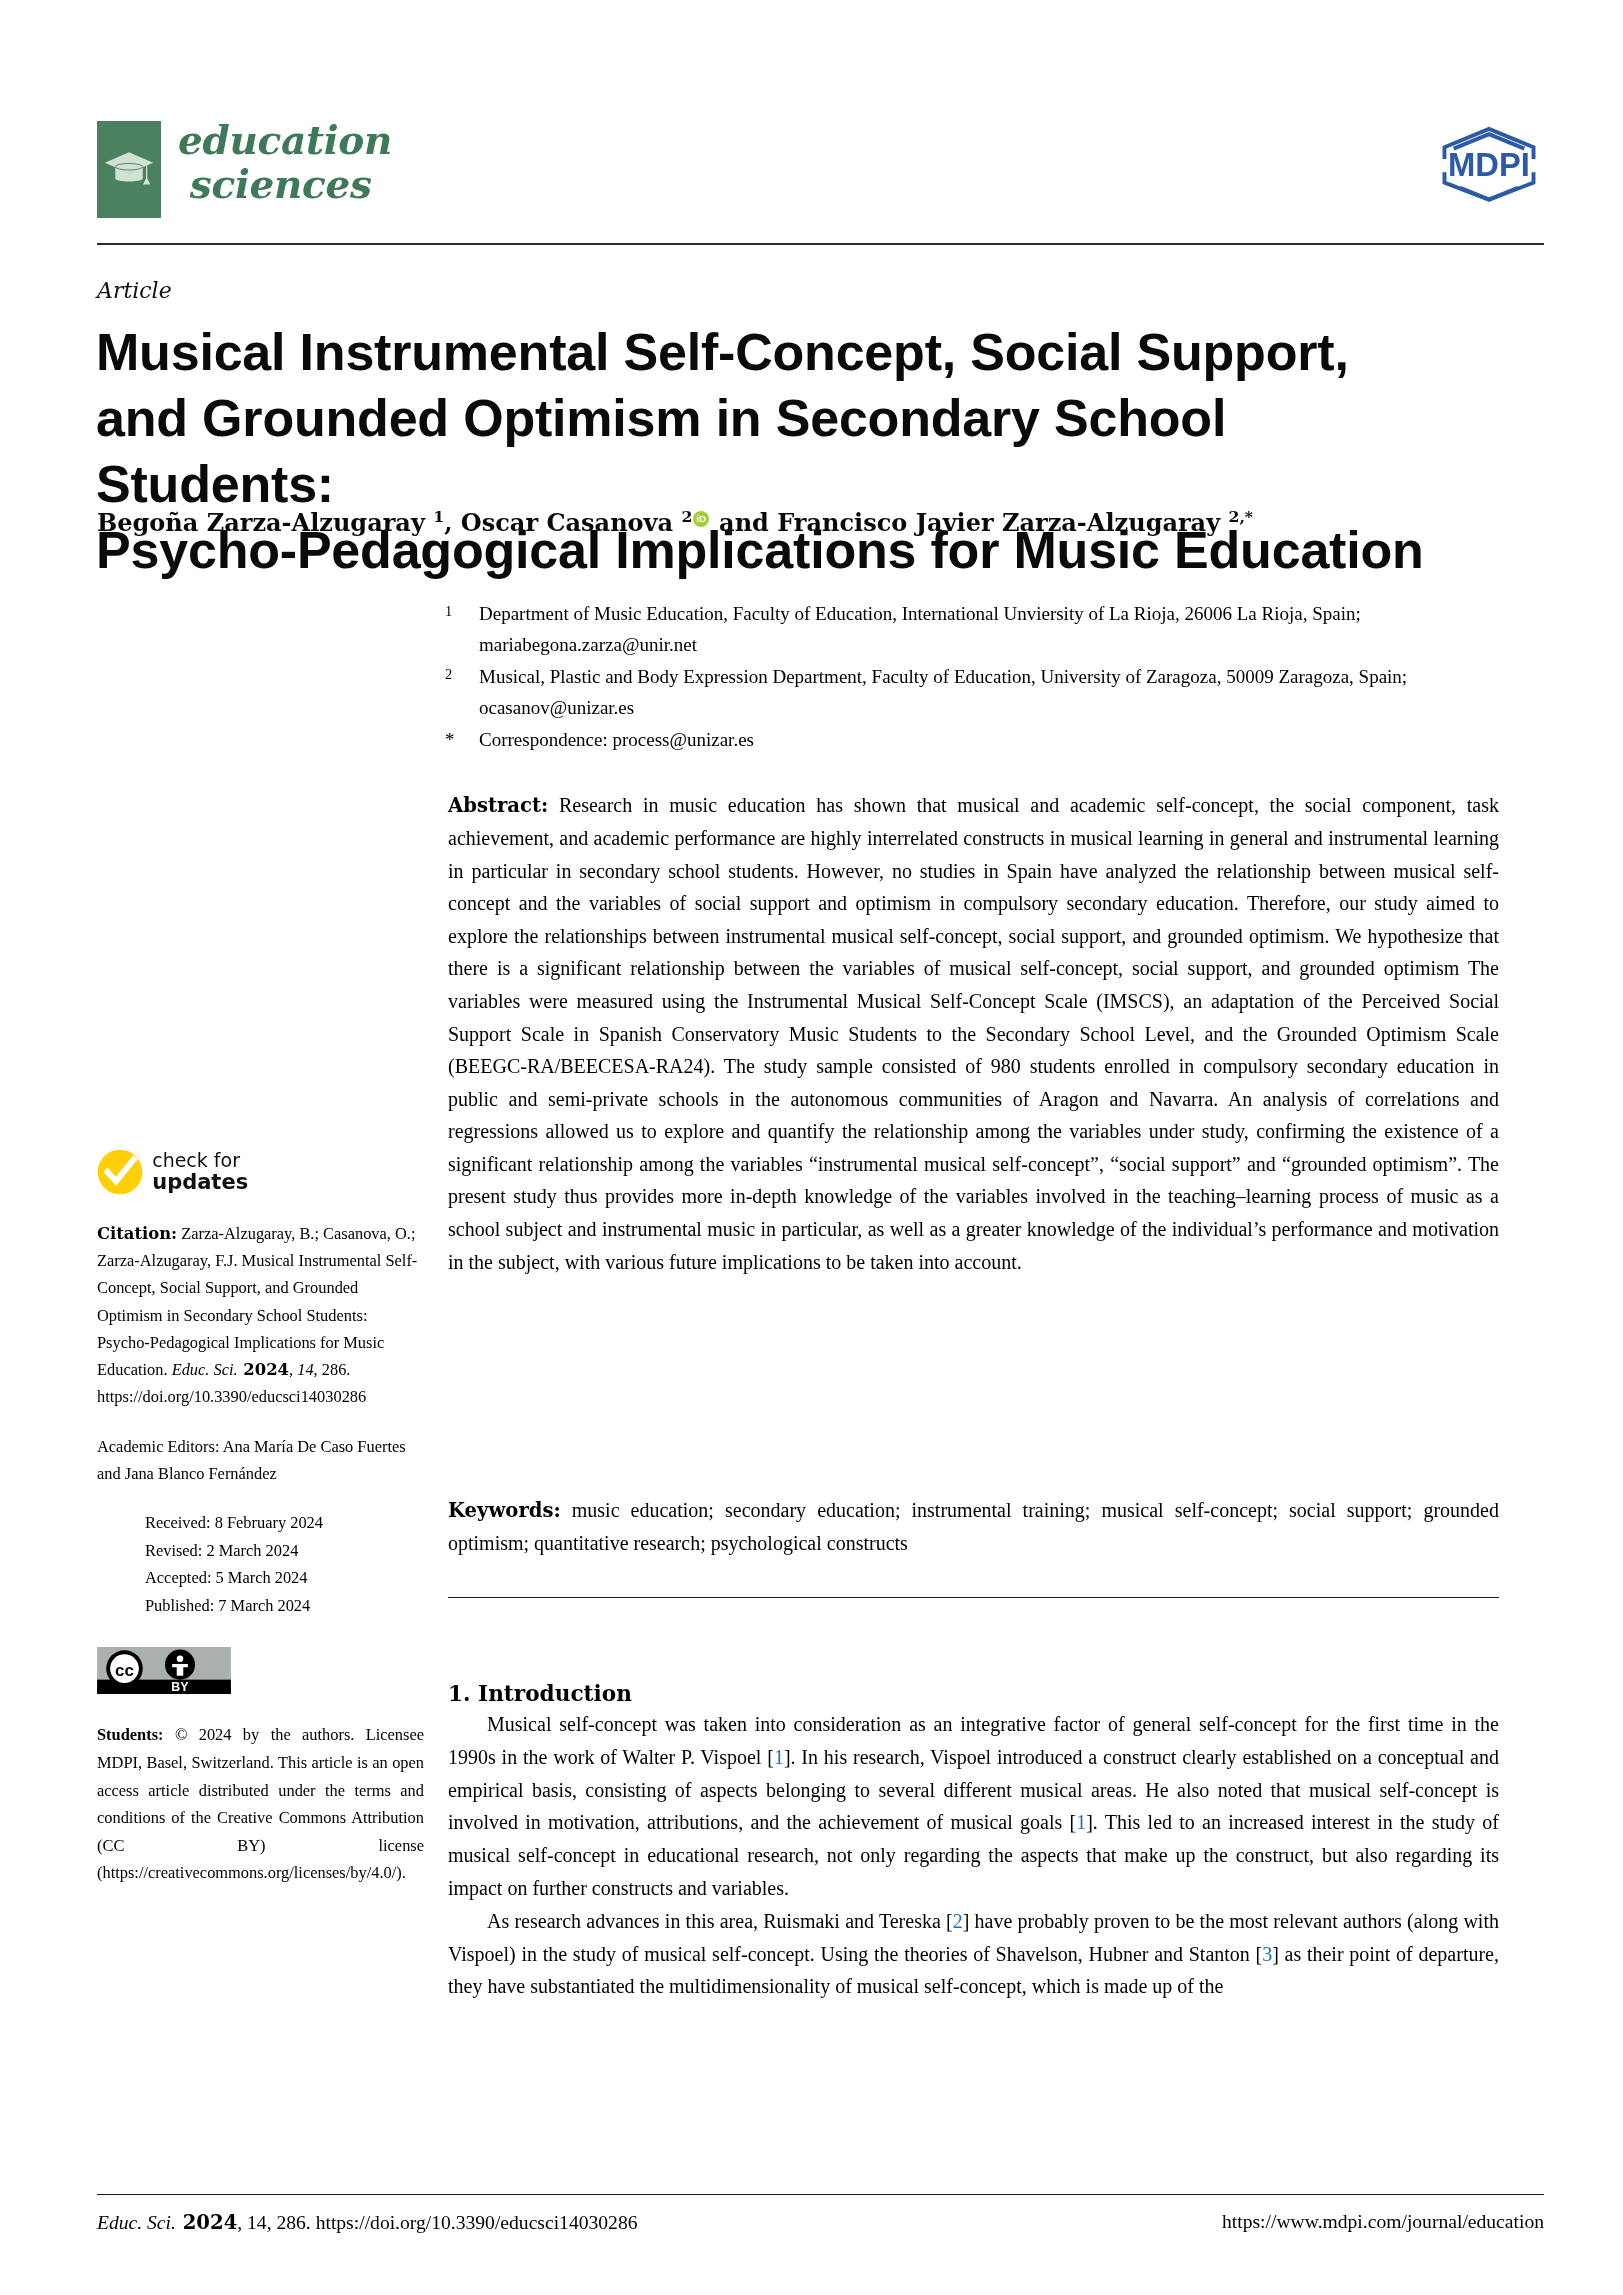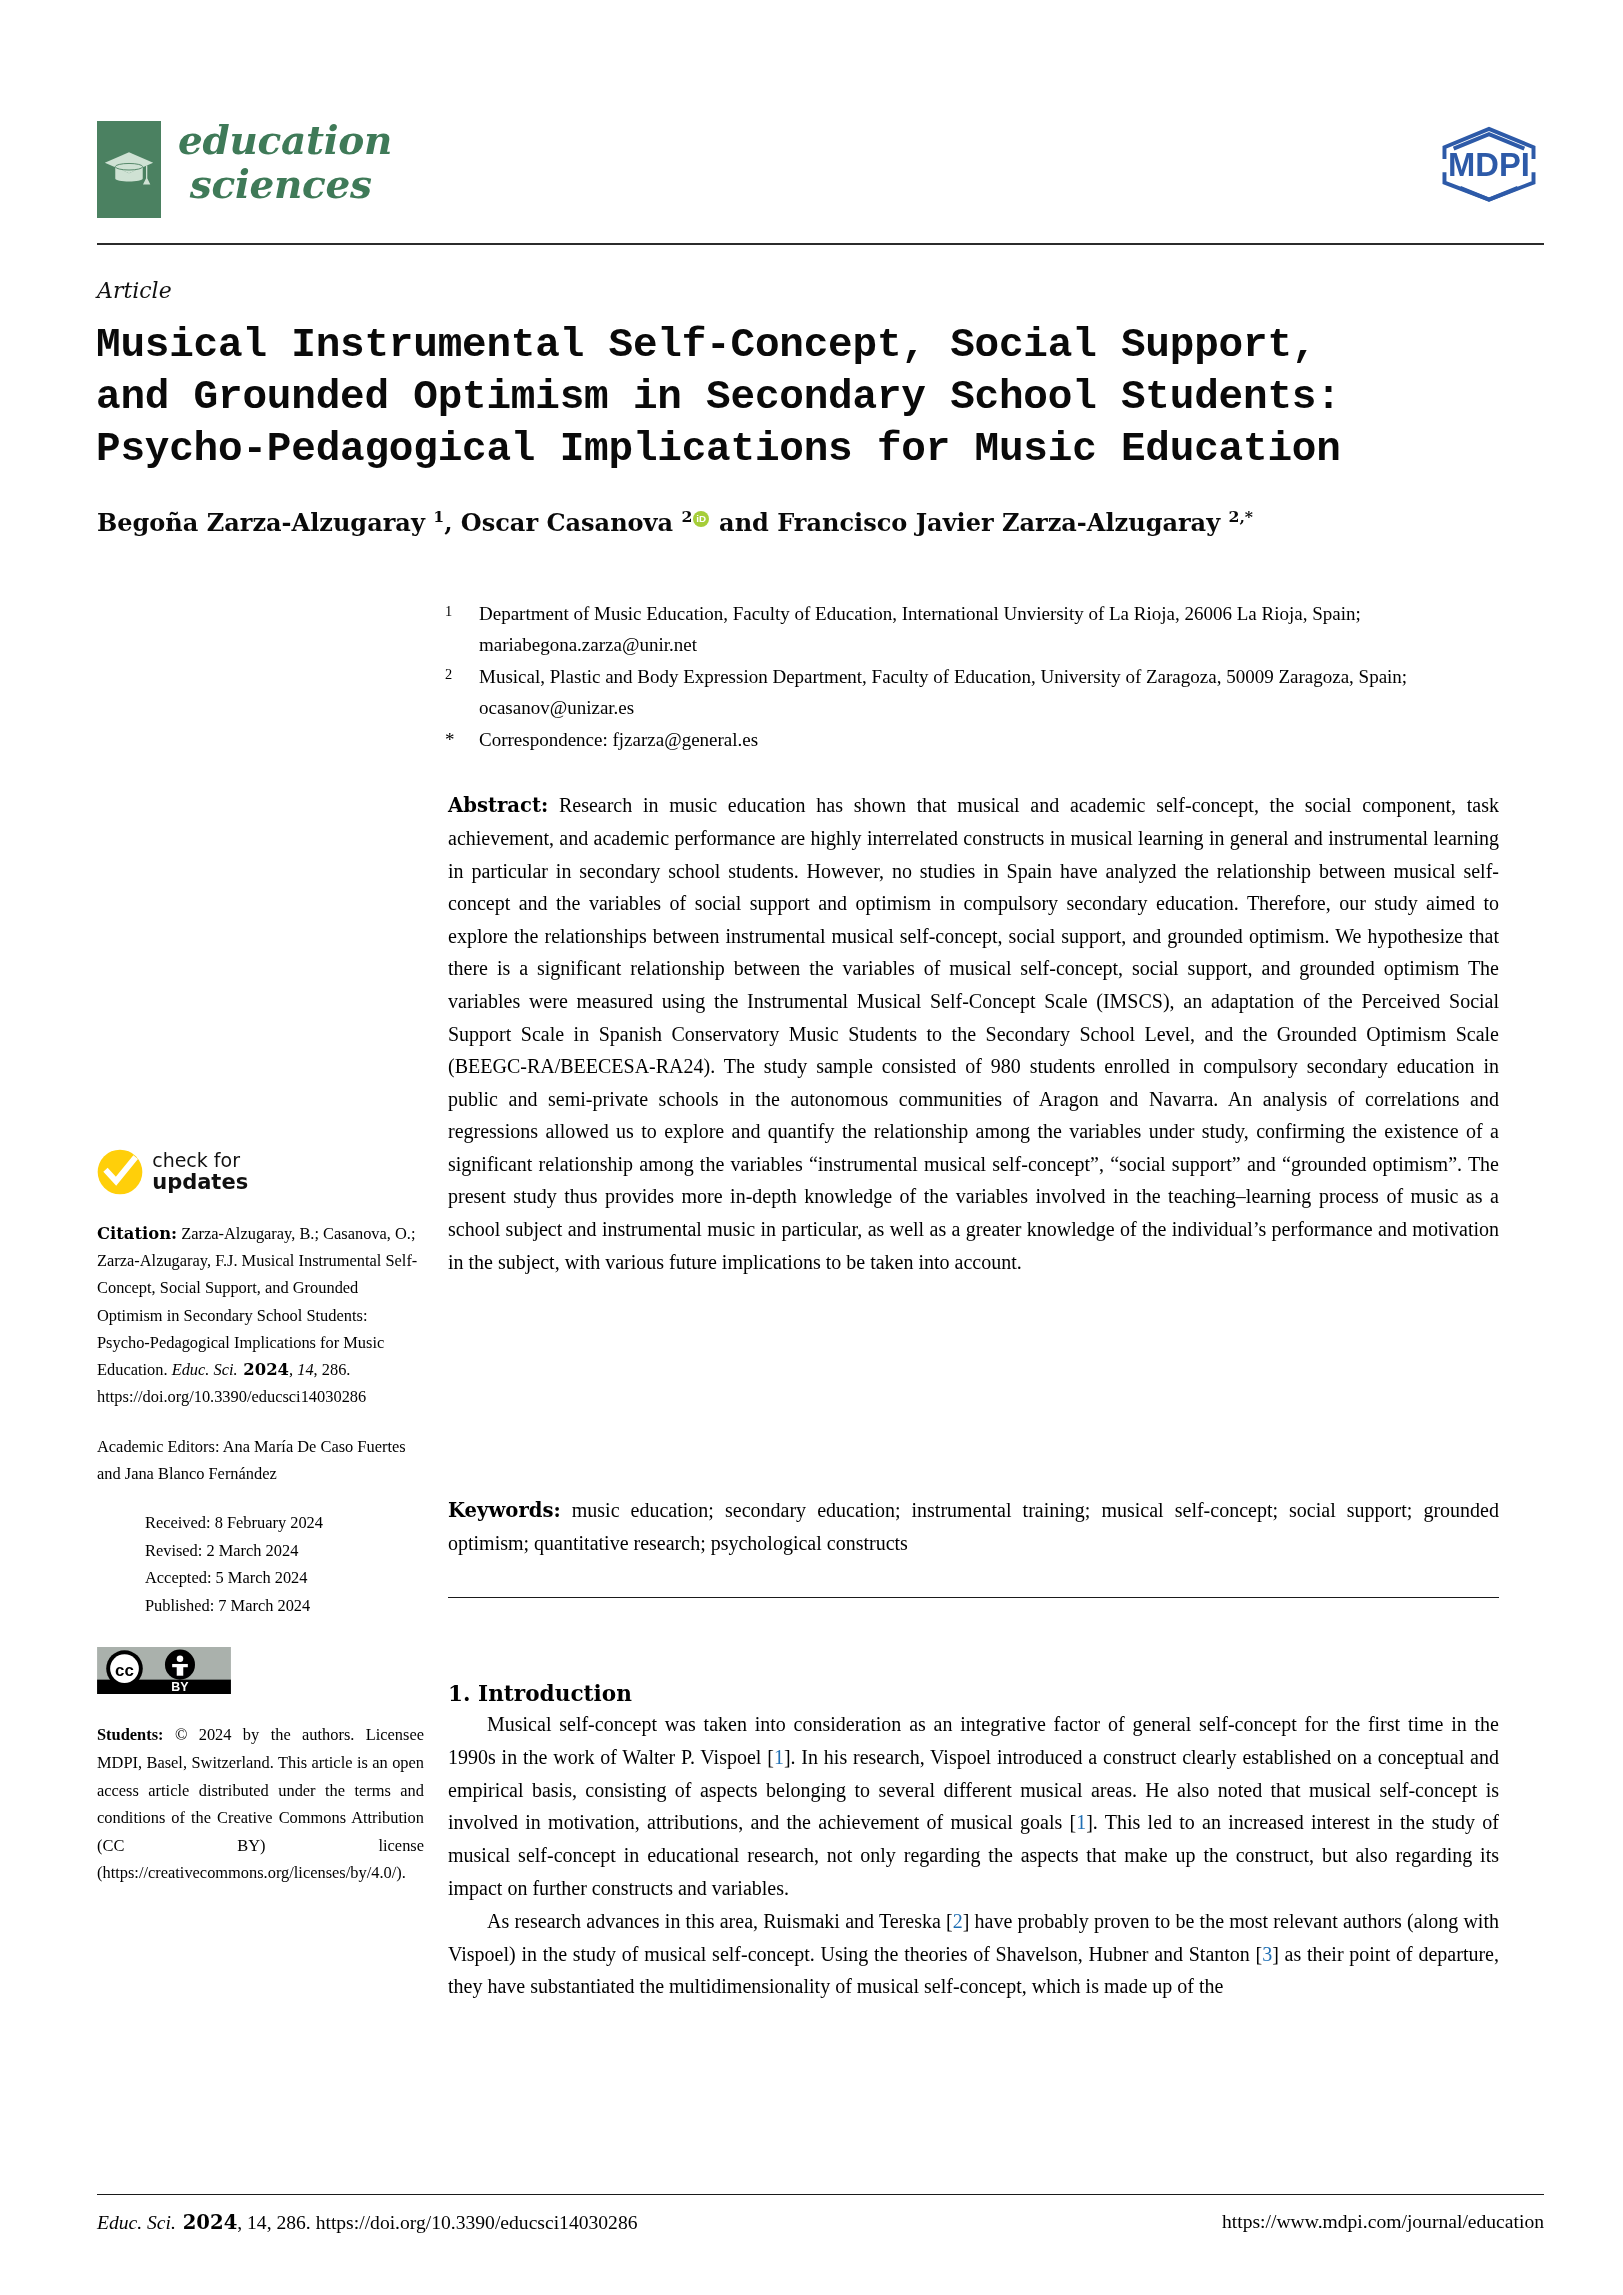--- a/index.html
+++ b/index.html
@@ -89,23 +89,23 @@
     font-family: "DejaVu Serif", serif;
     font-style: italic;
     font-size: 22px;
     color: #111;
   }
   .paper-title {
     position: absolute;
     left: 96px;
     top: 319px;
     width: 1335px;
-    font-family: Liberation Mono, monospace;
-    font-weight: 700;
-    font-size: 41px;
+    font-family: Liberation Sans, sans-serif;
+    font-weight: 700;
+    font-size: 52px;
     line-height: 1.27;
     letter-spacing: -0.2px;
     color: #0a0a0a;
   }
   .authors {
     position: absolute;
     left: 97px;
     top: 507px;
     width: 1335px;
     font-family: "DejaVu Serif", serif;
@@ -347,21 +347,21 @@
     <div class="aff-row">
       <div class="aff-num">1</div>
       <div class="aff-text">Department of Music Education, Faculty of Education, International Unviersity of La Rioja, 26006 La Rioja, Spain; mariabegona.zarza@unir.net</div>
     </div>
     <div class="aff-row">
       <div class="aff-num">2</div>
       <div class="aff-text">Musical, Plastic and Body Expression Department, Faculty of Education, University of Zaragoza, 50009 Zaragoza, Spain; ocasanov@unizar.es</div>
     </div>
     <div class="aff-row">
       <div class="aff-num star">*</div>
-      <div class="aff-text">Correspondence: fjzarza@general.es</div>
+      <div class="aff-text">Correspondence: process@unizar.es</div>
     </div>
   </div>
 
   <div class="abstract">
     <b>Abstract:</b><span> Research in music education has shown that musical and academic self-concept, the social component, task achievement, and academic performance are highly interrelated constructs in musical learning in general and instrumental learning in particular in secondary school students. However, no studies in Spain have analyzed the relationship between musical self-concept and the variables of social support and optimism in compulsory secondary education. Therefore, our study aimed to explore the relationships between instrumental musical self-concept, social support, and grounded optimism. We hypothesize that there is a significant relationship between the variables of musical self-concept, social support, and grounded optimism The variables were measured using the Instrumental Musical Self-Concept Scale (IMSCS), an adaptation of the Perceived Social Support Scale in Spanish Conservatory Music Students to the Secondary School Level, and the Grounded Optimism Scale (BEEGC-RA/BEECESA-RA24). The study sample consisted of 980 students enrolled in compulsory secondary education in public and semi-private schools in the autonomous communities of Aragon and Navarra. An analysis of correlations and regressions allowed us to explore and quantify the relationship among the variables under study, confirming the existence of a significant relationship among the variables “instrumental musical self-concept”, “social support” and “grounded optimism”. The present study thus provides more in-depth knowledge of the variables involved in the teaching–learning process of music as a school subject and instrumental music in particular, as well as a greater knowledge of the individual’s performance and motivation in the subject, with various future implications to be taken into account.</span>
   </div>
 
   <div class="keywords">
     <b>Keywords:</b><span> music education; secondary education; instrumental training; musical self-concept; social support; grounded optimism; quantitative research; psychological constructs</span>
   </div>

